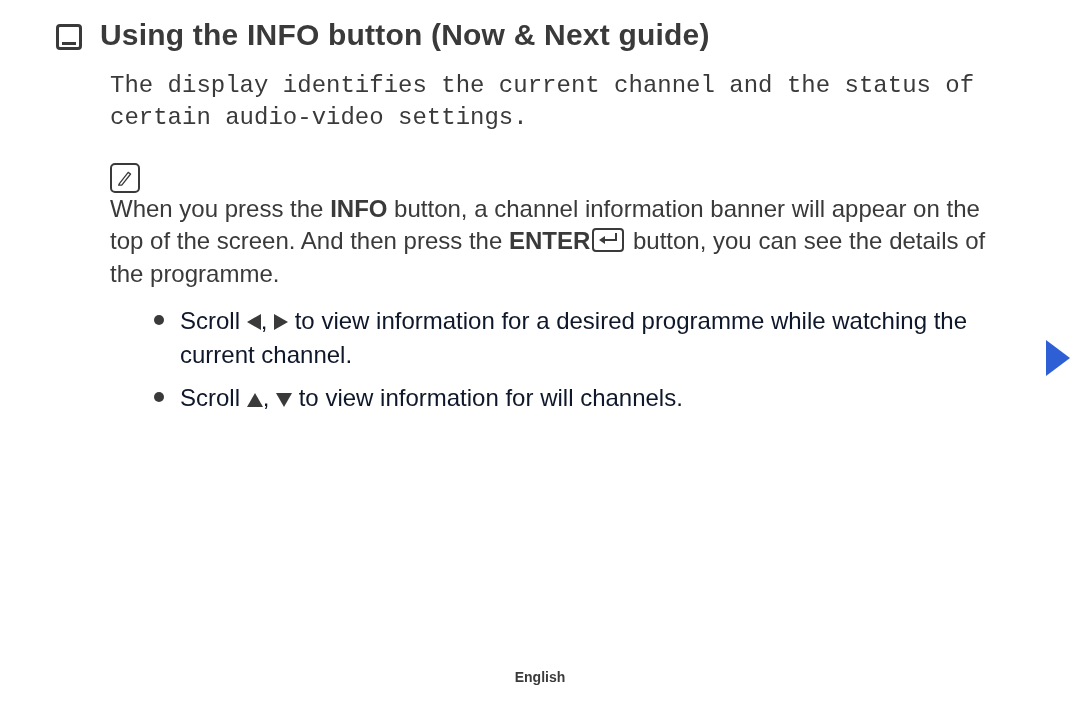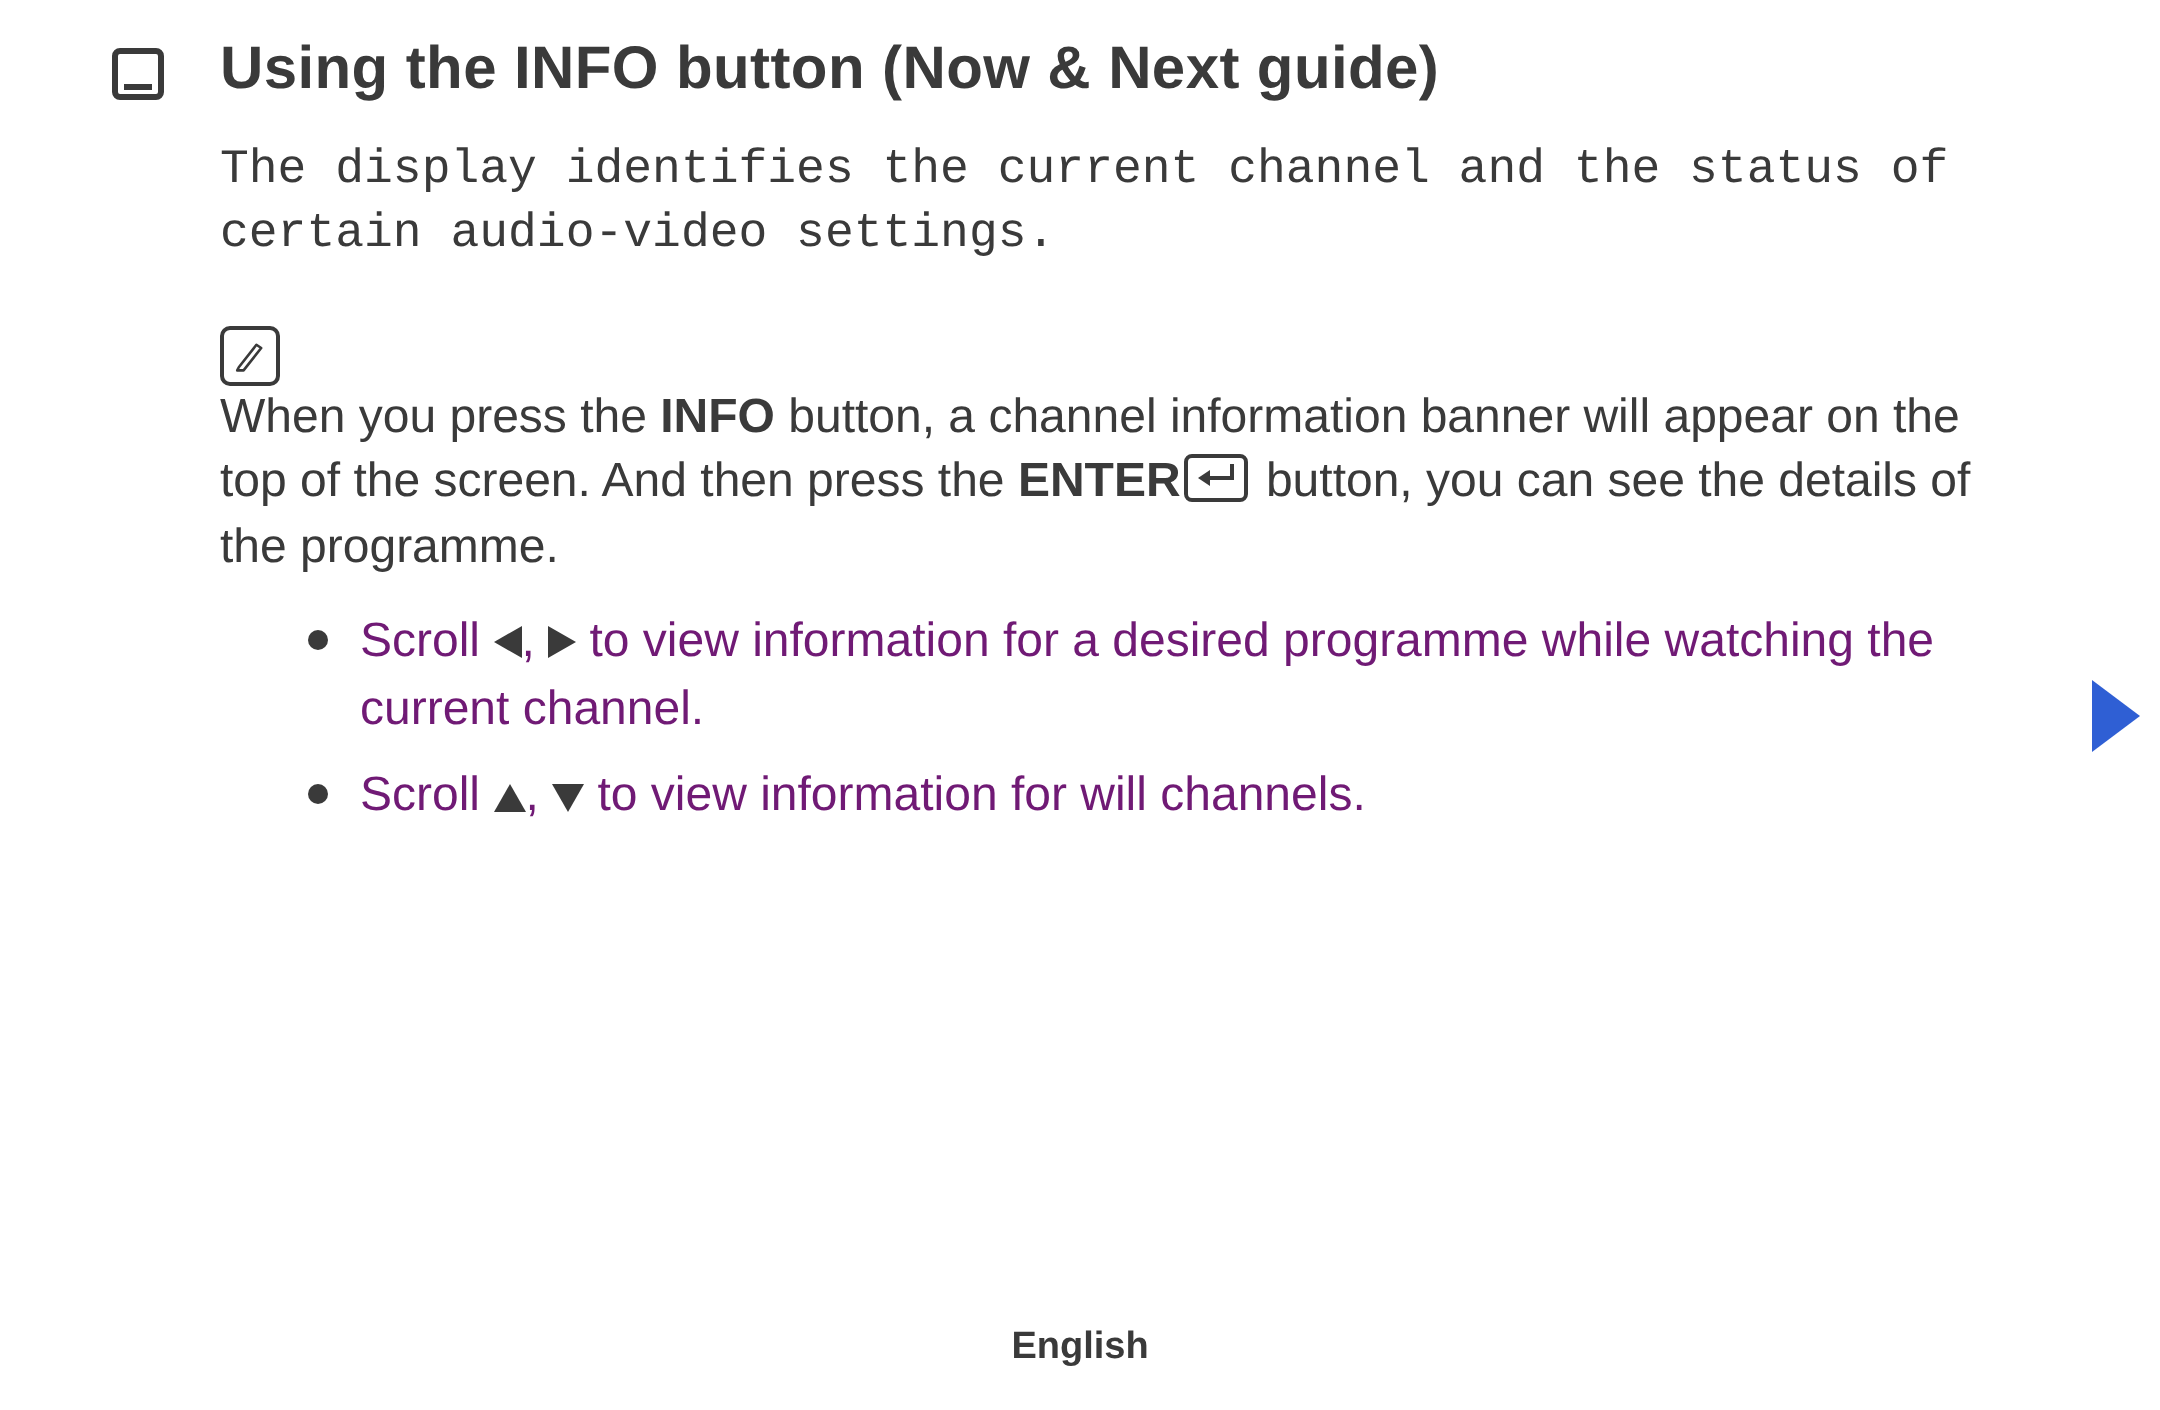--- a/index.html
+++ b/index.html
@@ -16,21 +16,21 @@
   .page {
     padding: 18px 60px 0 50px;
     box-sizing: border-box;
     width: 100%;
     height: 100%;
     position: relative;
   }
   .section-title {
     display: flex;
     align-items: center;
-    gap: 28px;
+    gap: 18px;
     margin-bottom: 18px;
     margin-left: 6px;
   }
   .title-icon {
     width: 26px;
     height: 26px;
     border: 3px solid #3a3a3a;
     border-radius: 4px;
     position: relative;
     top: 2px;
@@ -137,21 +137,21 @@
     list-style: none;
     padding: 0;
     margin: 14px 0 0 42px;
   }
   ul.bullets li {
     position: relative;
     padding-left: 28px;
     font-size: 24px;
     line-height: 1.4;
     margin-bottom: 10px;
-    color: #701a75;
+    color: #0f172a;
   }
   ul.bullets li::before {
     content: "";
     position: absolute;
     left: 2px;
     top: 11px;
     width: 10px;
     height: 10px;
     background: #3a3a3a;
     border-radius: 50%;
@@ -194,21 +194,21 @@
     border-bottom: 18px solid transparent;
     border-left: 24px solid #2f5fd4;
     cursor: pointer;
   }
   .footer-lang {
     position: absolute;
     bottom: 20px;
     left: 0;
     width: 100%;
     text-align: center;
-    font-size: 19px;
+    font-size: 14px;
     font-weight: bold;
     color: #3a3a3a;
   }
 </style>
 </head>
 <body>
 
 <div class="page">
 
   <div class="section-title">

